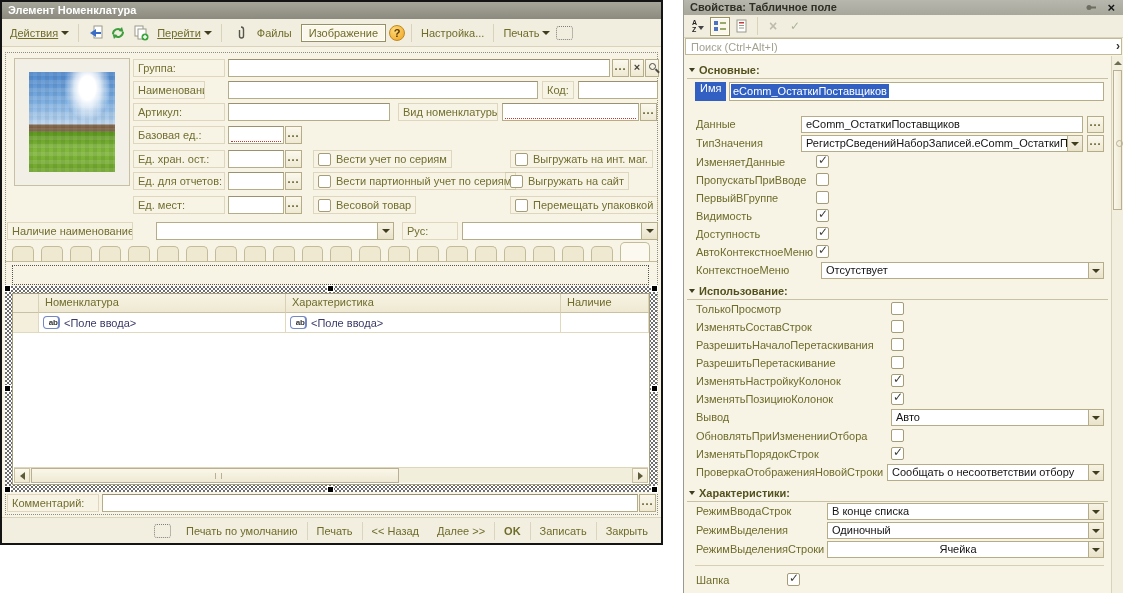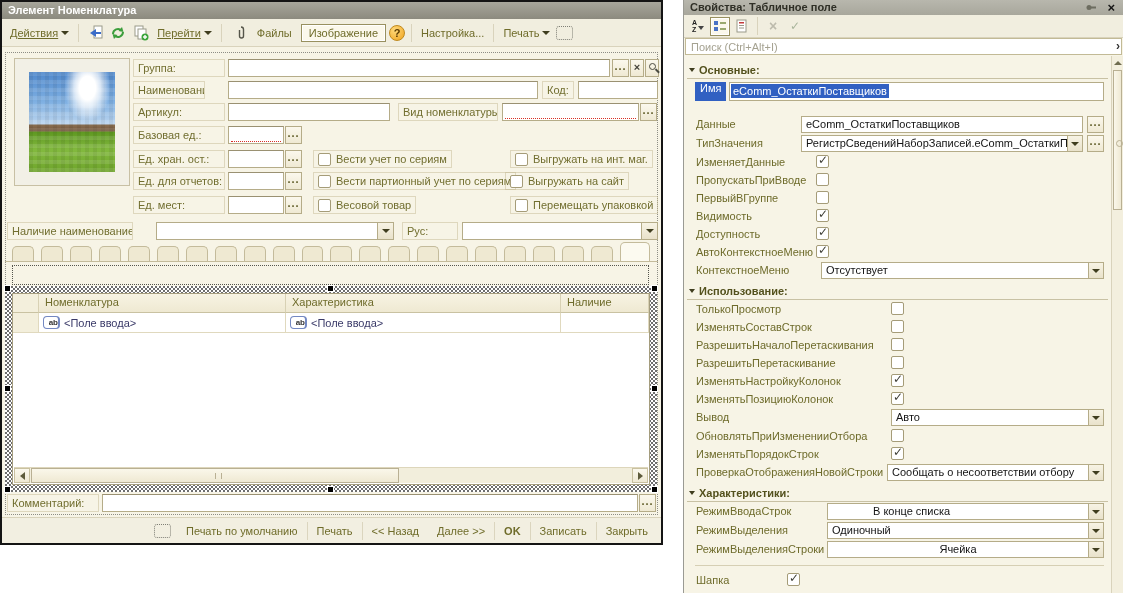--- a/index.html
+++ b/index.html
@@ -584,21 +584,21 @@
             <span class="tri-d"></span>
           </span>
         </div>
       </div>
       <div class="psec">
         <span class="tri-d tri-sec"></span>
         <span class="psec-t">Характеристики:</span>
       </div>
       <div class="prow">
         <span class="plbl">РежимВводаСтрок</span>
-        <div class="pcombo" style="left: 132px; right: 4px; padding-left: 41px;">
+        <div class="pcombo" style="left: 132px; right: 4px;">
           <span class="pcombo-v">В конце списка</span>
           <span class="pcombo-b">
             <span class="tri-d"></span>
           </span>
         </div>
       </div>
       <div class="prow">
         <span class="plbl">РежимВыделения</span>
         <div class="pcombo" style="left: 132px; right: 4px;">
           <span class="pcombo-v">Одиночный</span>

